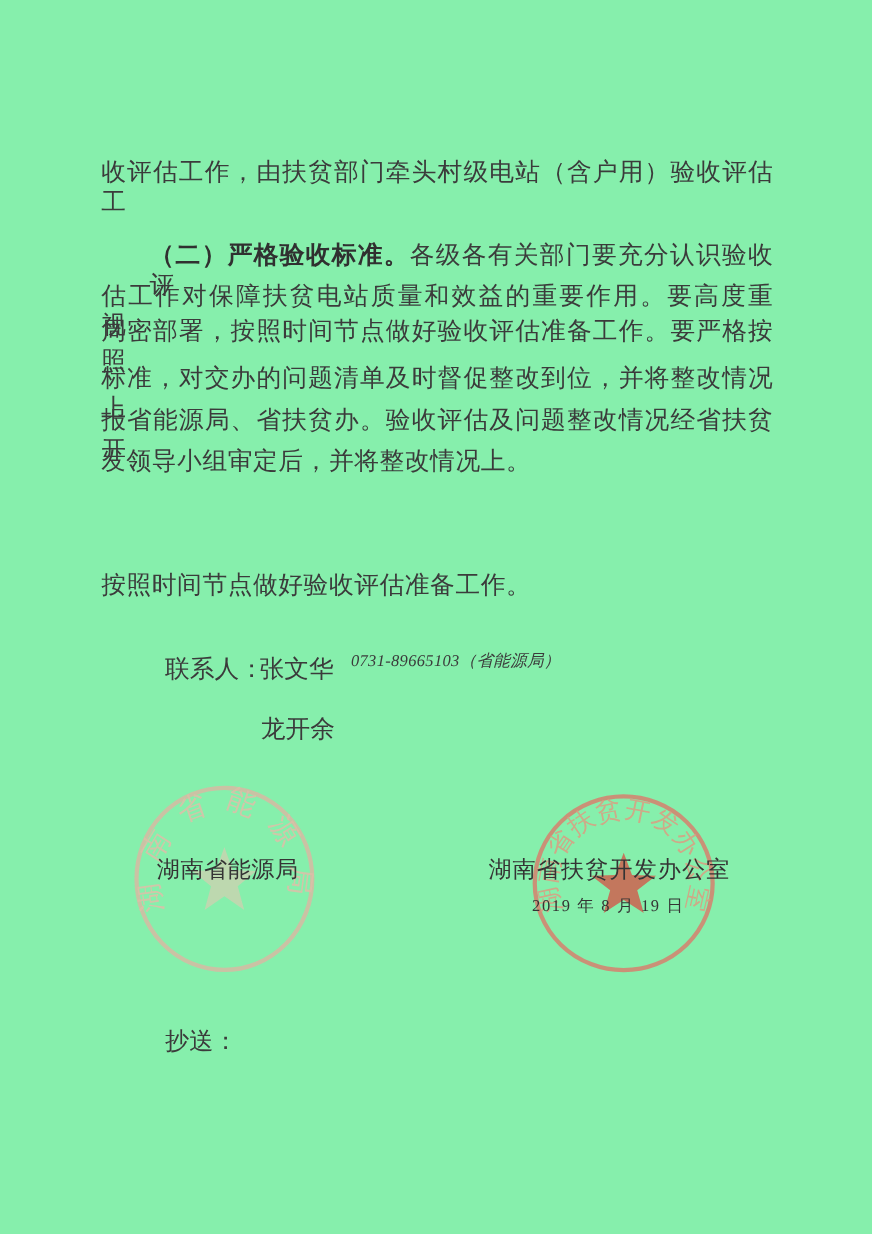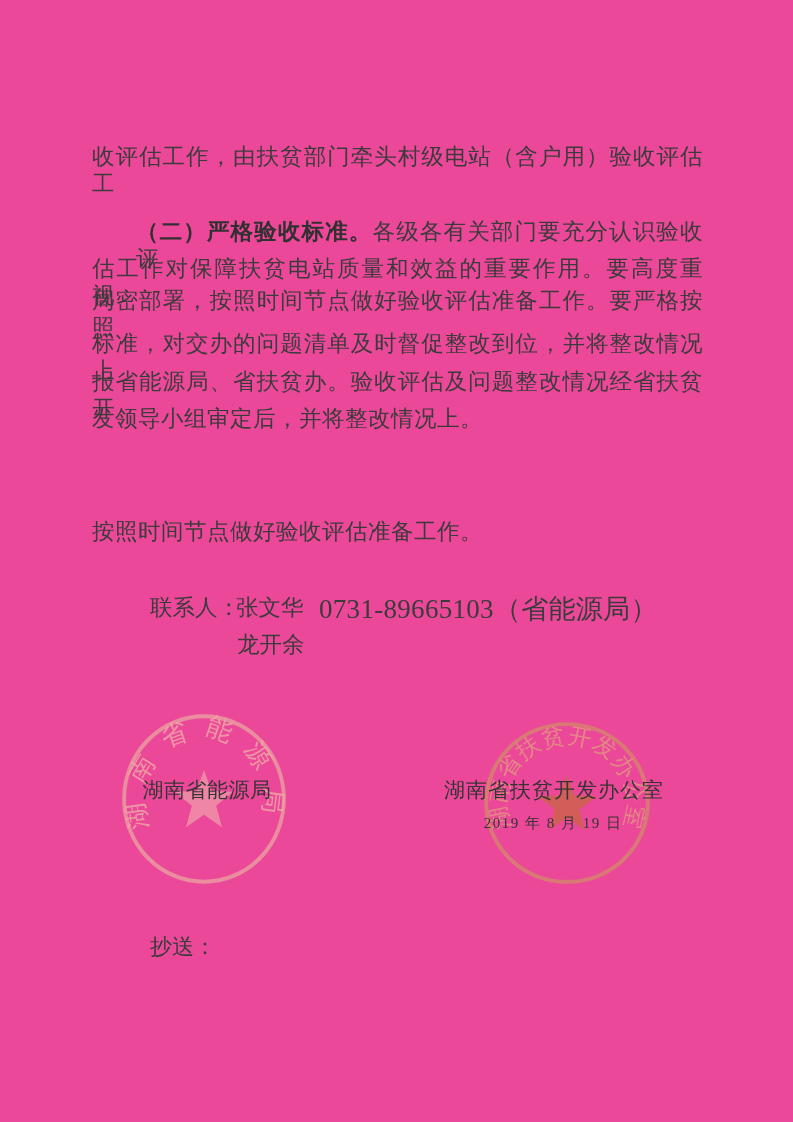--- a/index.html
+++ b/index.html
@@ -1,34 +1,34 @@
 <!DOCTYPE html>
 <html><head>
 <meta charset="utf-8">
 <style>
   html,body{margin:0;padding:0;background:#e9e9e9;}
   .page{
     position:relative;
     width:793px;height:1122px;
     margin:0 auto;
-    background:#ec4899;
+    background:#86efac;
     overflow:hidden;
     font-family:"Liberation Serif","DejaVu Serif",serif;
     color:#3b3b3b;
   }
   .bline{
     position:absolute;left:92px;width:611px;
     font-size:22.5px;line-height:27px;
     letter-spacing:0.5px;white-space:nowrap;
   }
   .bline.fill{white-space:normal;text-align:justify;text-align-last:justify;}
   .bline.indent{padding-left:44px;width:567px;}
   .bline b{font-weight:700;color:#303030;}
   .abs{position:absolute;font-size:22.5px;white-space:nowrap;}
-  .phone{font-size:27px;letter-spacing:0.3px;}
+  .phone{font-size:15px;letter-spacing:0.3px;font-style:italic;}
   .sig{
     position:absolute;transform:translateX(-50%);
     font-size:21px;letter-spacing:1px;color:#343434;
     white-space:nowrap;z-index:3;
   }
   .date{font-size:15px;letter-spacing:1.5px;}
   .seal{position:absolute;z-index:1;}
   .cc{font-size:22px;}
 </style>
 </head>
@@ -41,21 +41,21 @@
   <div class="bline fill" style="top:255px"><b></b><span>估工作对保障扶贫电站质量和效益的重要作用。要高度重视、</span></div>
   <div class="bline fill" style="top:287px"><b></b><span>周密部署，按照时间节点做好验收评估准备工作。要严格按照</span></div>
   <div class="bline fill" style="top:330px"><b></b><span>标准，对交办的问题清单及时督促整改到位，并将整改情况上</span></div>
   <div class="bline fill" style="top:368px"><b></b><span>报省能源局、省扶贫办。验收评估及问题整改情况经省扶贫开</span></div>
   <div class="bline" style="top:405px"><b></b><span>发领导小组审定后，并将整改情况上。</span></div>
   <div class="bline" style="top:518px"><b></b><span>按照时间节点做好验收评估准备工作。</span></div>
 
   <span class="abs" style="left:150px;top:592px">联系人：</span>
   <span class="abs" style="left:236px;top:592px">张文华</span>
   <span class="abs phone" style="left:319px;top:591px">0731-89665103（省能源局）</span>
-  <span class="abs" style="left:237px;top:629px">龙开余</span>
+  <span class="abs" style="left:237px;top:647px">龙开余</span>
 
   <svg class="seal" style="left:119px;top:711px" width="170" height="176" viewBox="0 0 200 200" preserveAspectRatio="none" opacity="0.85">
     <circle cx="100" cy="100" r="94" fill="none" stroke-width="4.5" opacity="0.8" stroke="#eaaea1"></circle>
     <path id="arc-left" d="M 34 125 A 70.6 70.6 0 1 1 166 125" fill="none"></path>
     <text font-size="30" letter-spacing="18" opacity="0.85" fill="#edb7a8">
       <textPath href="#arc-left" startOffset="50%" text-anchor="middle">湖南省能源局</textPath>
     </text>
     <polygon points="100,67 108.8,90.9 134.2,91.9 114.3,107.6 121.2,132.1 100,118 78.8,132.1 85.7,107.6 65.8,91.9 91.2,90.9" opacity="0.6" fill="#f2c1b2"></polygon>
   </svg>
 

